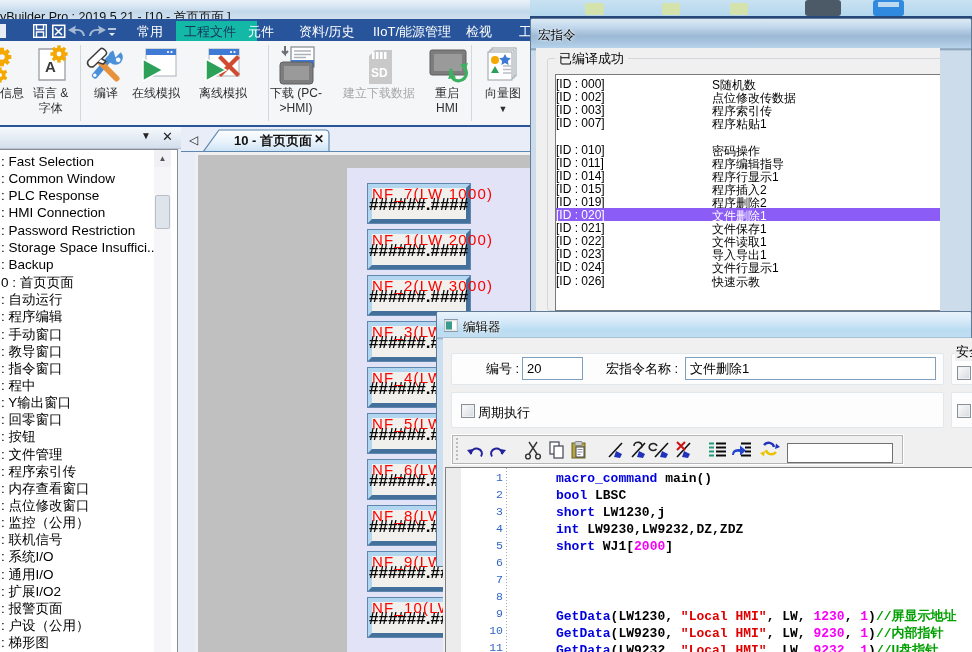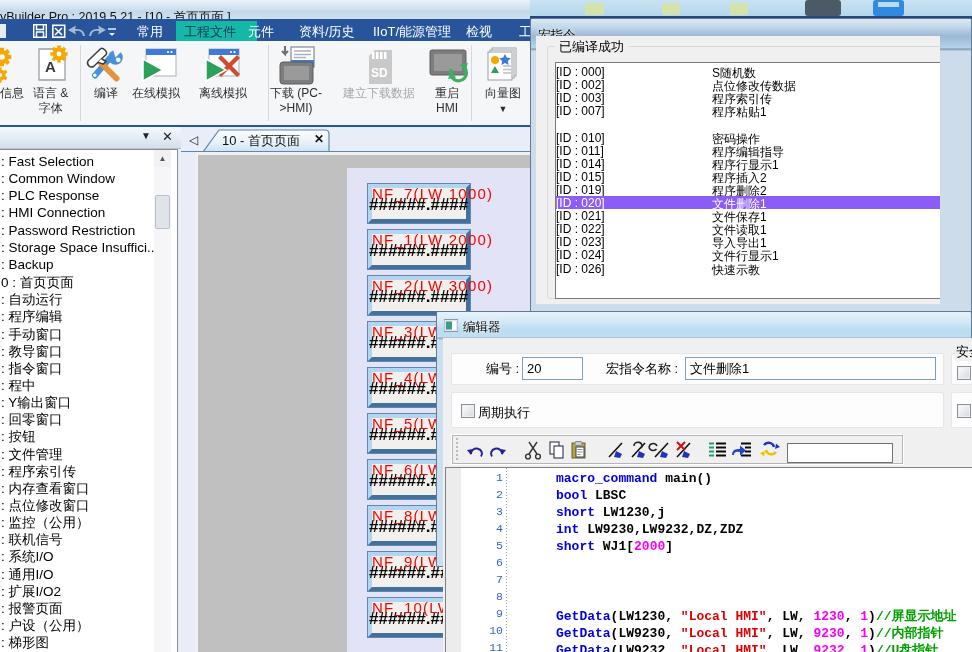--- a/index.html
+++ b/index.html
@@ -49,21 +49,21 @@
 
 .dlg { position:absolute; }
 .dlgframe { position:absolute; left:0; top:0; right:0; bottom:0;
   border:1px solid #5f7b96;
   background:linear-gradient(#dce9f4 0px, #c2d8ec 8px, #9cb8d5 17px, #a9c7e0 24px, #b6d3eb 29px, #7a93a8 30px, #ccdcea 32px, #ccdcea 100%); border-radius:2px 2px 0 0; }
 .dlgtitle { position:absolute; font-size:12.5px; color:#000; text-shadow:0 0 4px rgba(255,255,255,.95), 0 0 2px rgba(255,255,255,.9); }
 .dlgbody { position:absolute; background:#f0f0f0; overflow:hidden; }
 
 
 #dmacro { left:530px; top:18px; width:442px; height:304px; }
-#dmacro .dlgbody { left:6px; top:18px; width:404px; height:268px; }
+#dmacro .dlgbody { left:6px; top:30px; width:404px; height:268px; }
 #mgroup { position:absolute; left:11px; top:10px; width:419px; height:253px;
   border:1px solid #d5d9de; border-radius:3px; }
 #mgrouplabel { position:absolute; left:7px; top:-9px; background:#f0f0f0; padding:0 4px; font-size:13px; color:#000; }
 #mlist { position:absolute; left:19px; top:26px; width:401px; height:237px; background:#fff; border:1px solid #7a7a7a; }
 .mrow { position:absolute; left:0; width:399px; height:13px; font-size:12px; color:#000; white-space:nowrap; }
 .mrow .c2 { position:absolute; left:156px; top:0; }
 .mrow.sel { background:#8b5cf6; color:#fff; }
 
 
 #deditor { left:436px; top:311px; width:536px; height:256px; }
@@ -342,21 +342,21 @@
     <svg class="abs" style="left:20px;top:2px" width="130" height="23" viewBox="0 0 130 23">
       <path d="M18 1 H124 q4 0 4 4 V23 H2 z" fill="url(#tg)" stroke="#5b87b0" stroke-width="1.2"></path>
       <defs>
           <linearGradient id="tg" x1="0" y1="0" x2="0" y2="1">
         <stop offset="0" stop-color="#fdfeff"></stop>
             <stop offset="0.55" stop-color="#e8f2fb"></stop>
             <stop offset="1" stop-color="#cbe1f5"></stop>
       </linearGradient>
         </defs>
     </svg>
-    <span style="position:absolute;left:41px;top:5px;font-size:13px;font-weight:normal;color:#111">10 - 首页页面</span>
+    <span style="position:absolute;left:53px;top:5px;font-size:13px;font-weight:bold;color:#111">10 - 首页页面</span>
     <span style="position:absolute;left:133px;top:5px;font-size:12px;font-weight:bold;color:#111">✕</span>
     <div style="position:absolute;left:0px;top:24px;width:349px;height:1px;background:#5b87b0"></div>
   </div>
   <div id="canvas" class="abs">
     <div id="page"></div>
     <div class="nfbox" style="top:29px"></div>
     <div class="nfhash" style="top:40px">######.####</div>
     <div class="nflabel" style="top:30px">NF_7(LW 1000)</div>
     <div class="nfbox" style="top:75px"></div>
     <div class="nfhash" style="top:86px">######.####</div>

